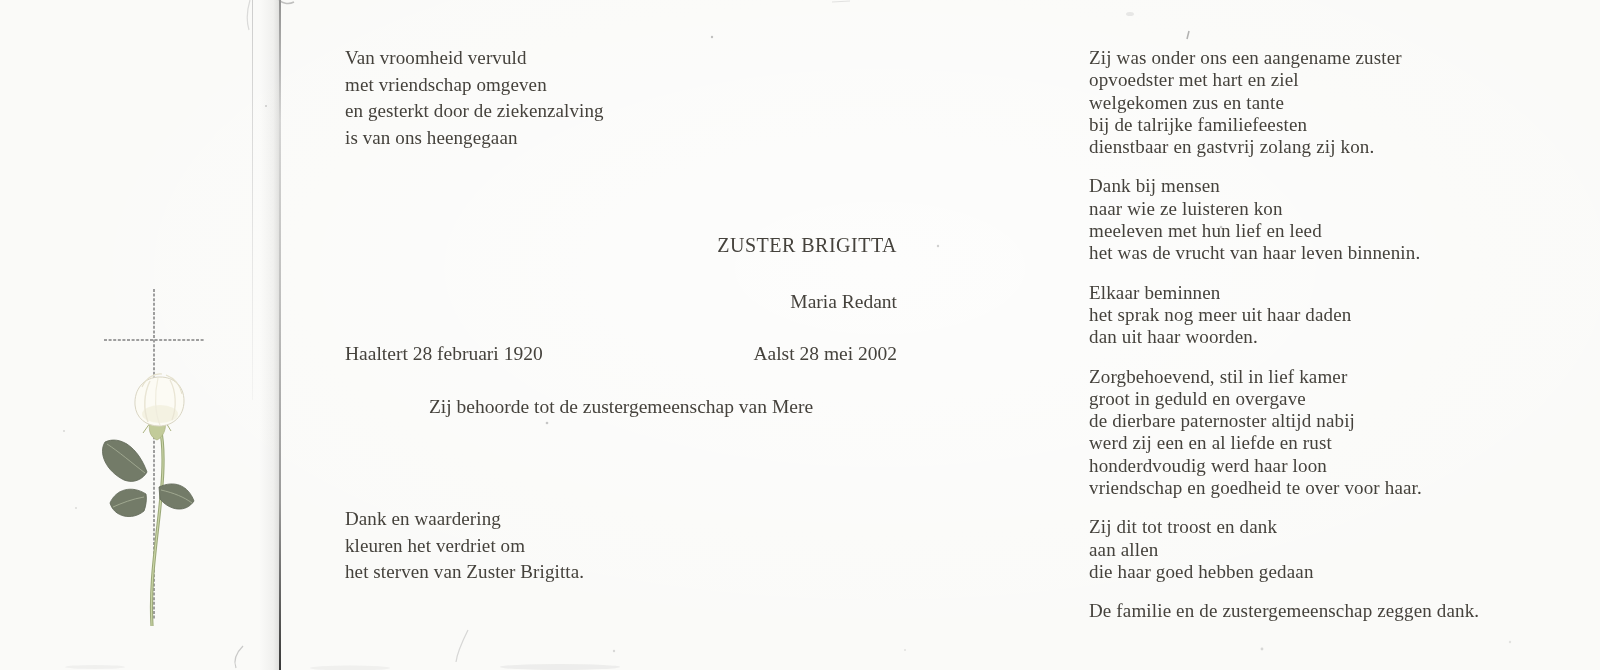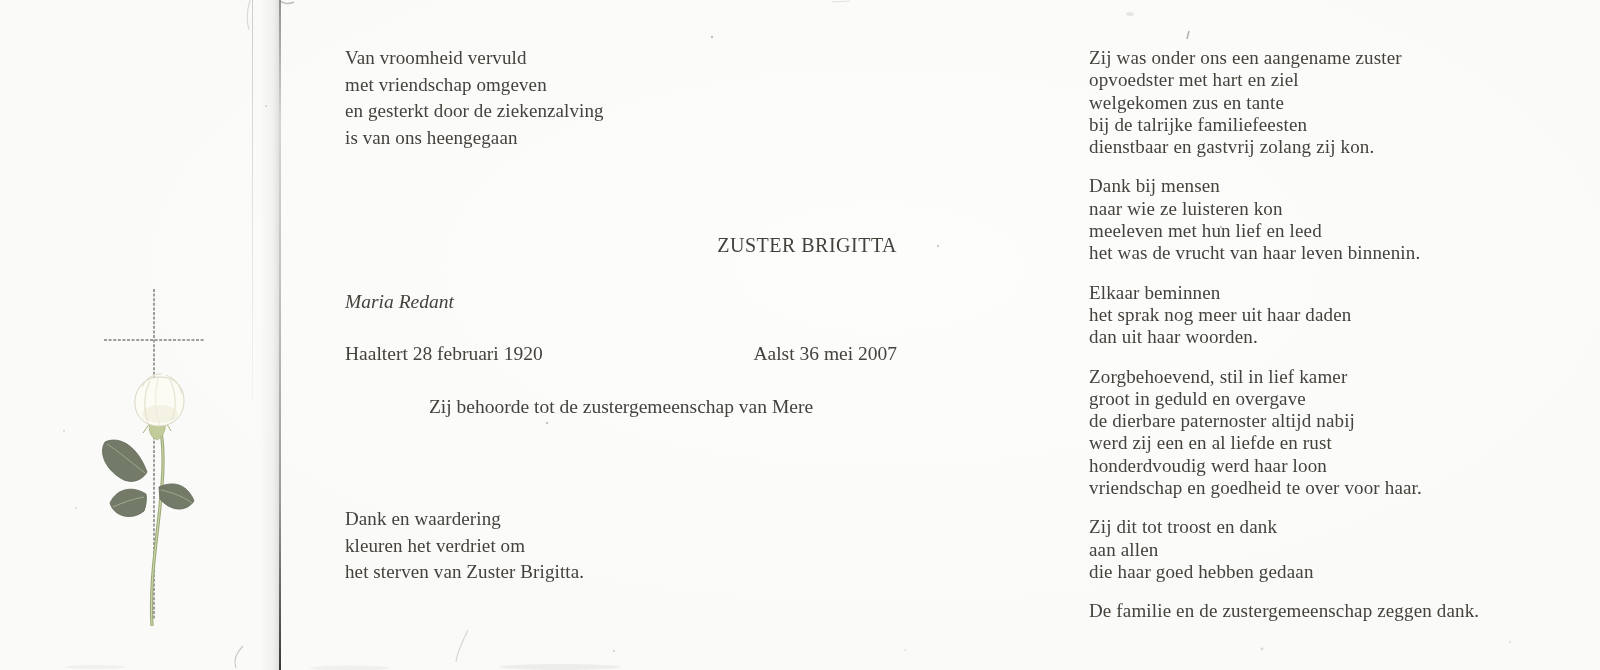--- a/index.html
+++ b/index.html
@@ -37,21 +37,21 @@
   .verse-top {
     position:absolute; left:345px; top:45px; width:560px;
     font-size:19px; line-height:26.6px; letter-spacing:0.1px;
   }
   .name-line {
     position:absolute; left:345px; top:234px; width:552px;
     text-align:right; font-size:20px; letter-spacing:0.5px; line-height:1.1;
   }
   .birthname-line {
     position:absolute; left:345px; top:291px; width:552px;
-    text-align:left; font-size:19.5px; line-height:1.1;font-style:italic;
+    text-align:right; font-size:19.5px; line-height:1.1;
   }
   .dates-line {
     position:absolute; left:345px; top:343px; width:552px;
     display:flex; justify-content:space-between; gap:37px;
     font-size:19.5px; line-height:1.1; white-space:nowrap;
   }
   .community-line {
     position:absolute; left:345px; top:396px; width:552px;
     text-align:center; font-size:19.5px; line-height:1.1; white-space:nowrap;
   }
@@ -120,21 +120,21 @@
     <span class="line">Van vroomheid vervuld</span>
     <span class="line">met vriendschap omgeven</span>
     <span class="line">en gesterkt door de ziekenzalving</span>
     <span class="line">is van ons heengegaan</span>
   </div>
 
   <div class="name-line">ZUSTER BRIGITTA</div>
   <div class="birthname-line">Maria Redant</div>
   <div class="dates-line">
     <span>Haaltert 28 februari 1920</span>
-    <span>Aalst 36 mei 2007</span>
+    <span>Aalst 28 mei 2002</span>
   </div>
   <div class="community-line">Zij behoorde tot de zustergemeenschap van Mere</div>
 
   <div class="verse-bottom">
     <span class="line">Dank en waardering</span>
     <span class="line">kleuren het verdriet om</span>
     <span class="line">het sterven van Zuster Brigitta.</span>
   </div>
 
   <div class="right-col">

